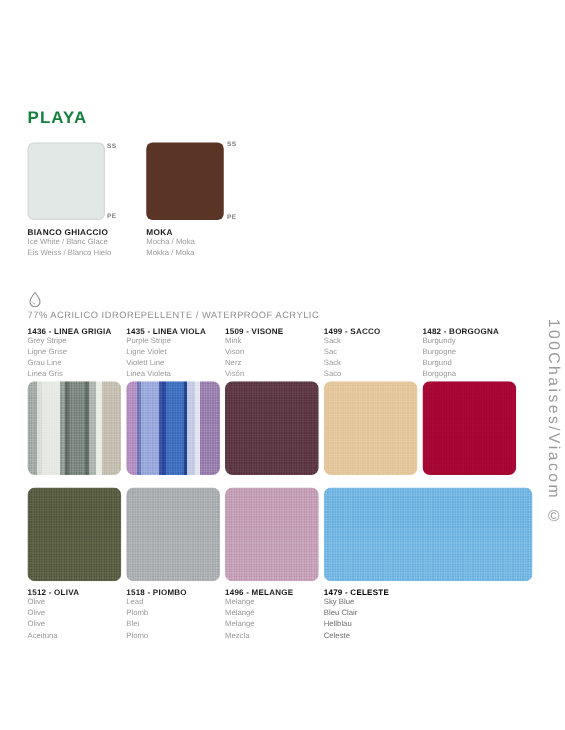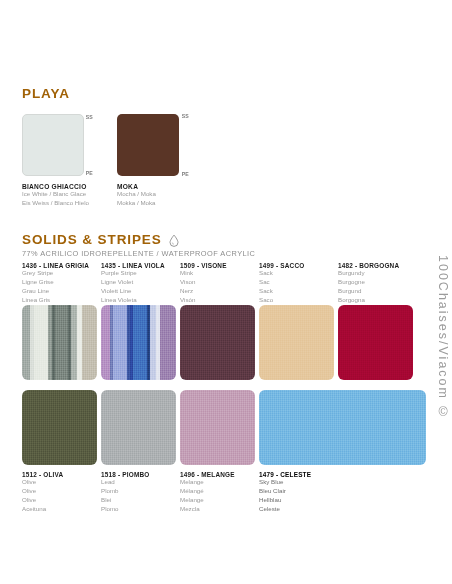--- a/index.html
+++ b/index.html
@@ -40,21 +40,21 @@
   .section {
     position: absolute;
   }
   .sec-playa   { left: 22px; top: 86px; width: 410px; }
   .sec-solids  { left: 22px; top: 232px; width: 410px; }
 
   .sec-title {
     font-size: 13.5px;
     font-weight: bold;
     letter-spacing: 0.9px;
-    color: #a16207;
+    color: #15803d;
     margin: 0 0 6px 0;
     display: flex;
     align-items: center;
     gap: 6px;
   }
   .sec-sub {
     font-size: 7.4px;
     letter-spacing: 0.45px;
     color: #8d8d8d;
     margin: -4px 0 0 0;
@@ -200,21 +200,20 @@
       </div>
       <div class="sw-name">MOKA</div>
       <div class="sw-alt">Mocha / Moka</div>
       <div class="sw-alt">Mokka / Moka</div>
     </div>
 
   </div>
 
   <div class="section sec-solids">
     <div class="sec-title">
-      <span>SOLIDS &amp; STRIPES</span>
       <span class="drop-icon">
         <svg width="12" height="13" viewBox="0 0 12 13">
           <path d="M6 1 C6 1 2 6 2 8.4 A4 4 0 0 0 10 8.4 C10 6 6 1 6 1 Z" fill="none" stroke="#8d8d8d" stroke-width="0.9"></path>
           <path d="M4.3 8.5 A1.7 1.7 0 0 0 6 10.2" fill="none" stroke="#b5b5b5" stroke-width="0.8"></path>
         </svg>
       </span>
     </div>
     <div class="sec-sub">77% ACRILICO IDROREPELLENTE / WATERPROOF ACRYLIC</div>
   </div>
 

